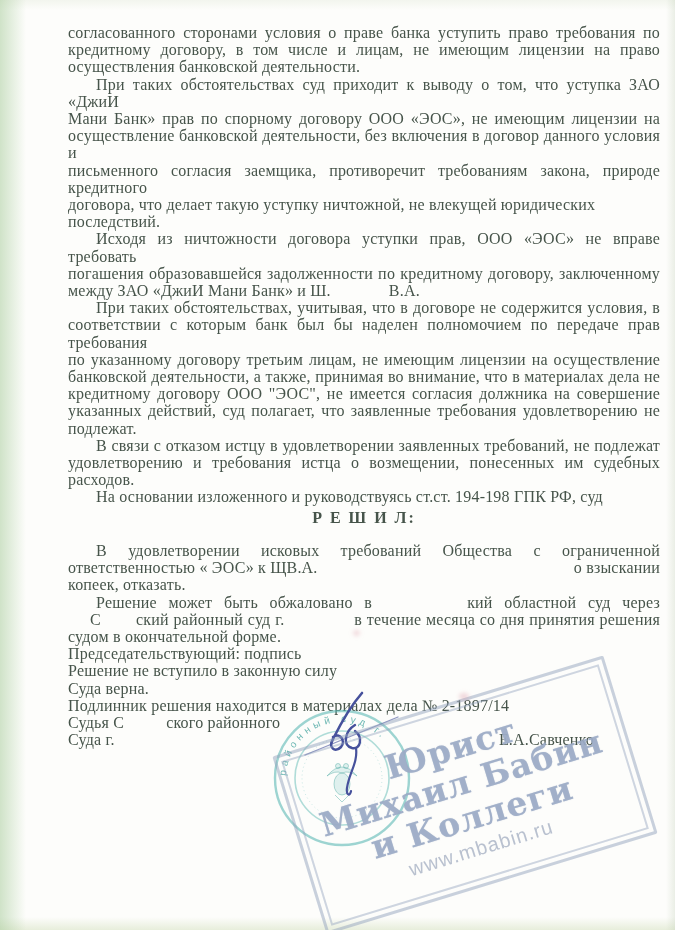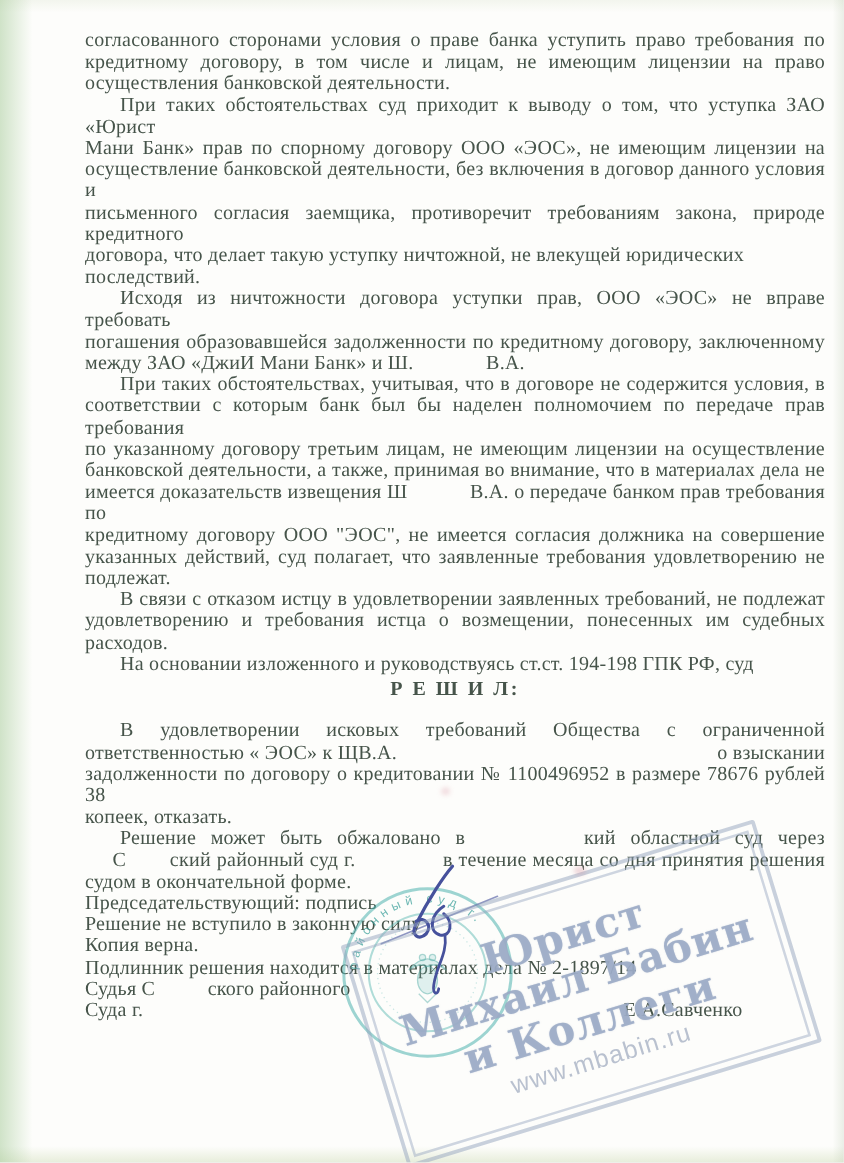--- a/index.html
+++ b/index.html
@@ -57,56 +57,54 @@
 </style>
 </head>
 <body>
 
 <div class="page">
 
   <div class="doc">
     <div class="ln jl"><span>согласованного сторонами условия о праве банка уступить право требования по</span></div>
     <div class="ln jl"><span>кредитному договору, в том числе и лицам, не имеющим лицензии на право</span></div>
     <div class="ln"><span>осуществления банковской деятельности.</span></div>
-    <div class="ln jl ind"><span>При таких обстоятельствах суд приходит к выводу о том, что уступка ЗАО «Юрист</span></div>
+    <div class="ln jl ind"><span>При таких обстоятельствах суд приходит к выводу о том, что уступка ЗАО «ДжиИ</span></div>
     <div class="ln jl"><span>Мани Банк» прав по спорному договору ООО «ЭОС», не имеющим лицензии на</span></div>
     <div class="ln jl"><span>осуществление банковской деятельности, без включения в договор данного условия и</span></div>
     <div class="ln jl"><span>письменного согласия заемщика, противоречит требованиям закона, природе кредитного</span></div>
     <div class="ln"><span>договора, что делает такую уступку ничтожной, не влекущей юридических последствий.</span></div>
     <div class="ln jl ind"><span>Исходя из ничтожности договора уступки прав, ООО «ЭОС» не вправе требовать</span></div>
     <div class="ln jl"><span>погашения образовавшейся задолженности по кредитному договору, заключенному</span></div>
     <div class="ln"><span>между ЗАО «ДжиИ Мани Банк» и Ш.</span><span class="gap" style="width:58px"></span><span>В.А.</span></div>
     <div class="ln jl ind"><span>При таких обстоятельствах, учитывая, что в договоре не содержится условия, в</span></div>
     <div class="ln jl"><span>соответствии с которым банк был бы наделен полномочием по передаче прав требования</span></div>
     <div class="ln jl"><span>по указанному договору третьим лицам, не имеющим лицензии на осуществление</span></div>
     <div class="ln jl"><span>банковской деятельности, а также, принимая во внимание, что в материалах дела не</span></div>
-    <div class="ln jl"><span>имеется доказательств извещения Ш</span><span class="gap" style="width:50px"></span><span>В.А. о передаче банком прав требования по</span></div>
     <div class="ln jl"><span>кредитному договору ООО "ЭОС", не имеется согласия должника на совершение</span></div>
     <div class="ln jl"><span>указанных действий, суд полагает, что заявленные требования удовлетворению не</span></div>
     <div class="ln"><span>подлежат.</span></div>
     <div class="ln jl ind"><span>В связи с отказом истцу в удовлетворении заявленных требований, не подлежат</span></div>
     <div class="ln jl"><span>удовлетворению и требования истца о возмещении, понесенных им судебных расходов.</span></div>
     <div class="ln ind"><span>На основании изложенного и руководствуясь ст.ст. 194-198 ГПК РФ, суд</span></div>
 
     <div class="ln hd">Р Е Ш И Л:</div>
 
     <div class="ln jl ind"><span>В удовлетворении исковых требований Общества с ограниченной</span></div>
     <div class="ln fx">
         <span>ответственностью « ЭОС» к ЩВ.А.</span>
         <span>о взыскании</span>
       </div>
-    <div class="ln jl"><span>задолженности по договору о кредитовании № 1100496952 в размере 78676 рублей 38</span></div>
     <div class="ln"><span>копеек, </span><span class="b">отказать.</span></div>
     <div class="ln jl ind"><span>Решение может быть обжаловано в</span><span class="gap" style="width:95px"></span><span>кий областной суд через</span></div>
     <div class="ln jl ind2"><span>С</span><span class="gap" style="width:35px"></span><span>ский районный суд г.</span><span class="gap" style="width:70px"></span><span>в течение месяца со дня принятия решения</span></div>
     <div class="ln"><span>судом в окончательной форме.</span></div>
 
     <div class="ln mt21"><span>Председательствующий: подпись</span></div>
     <div class="ln"><span>Решение не вступило в законную силу</span></div>
-    <div class="ln"><span>Копия верна.</span></div>
+    <div class="ln"><span>Суда верна.</span></div>
     <div class="ln"><span>Подлинник решения находится в материалах дела № 2-1897/14</span></div>
 
     <div class="ln mt21"><span>Судья С</span><span class="gap" style="width:42px"></span><span>ского районного</span></div>
     <div class="ln fx fx-pad">
         <span>Суда г.</span>
         <span>Е.А.Савченко</span>
       </div>
   </div>
 
   <svg class="seal" width="150" height="160" viewBox="0 0 150 160">

